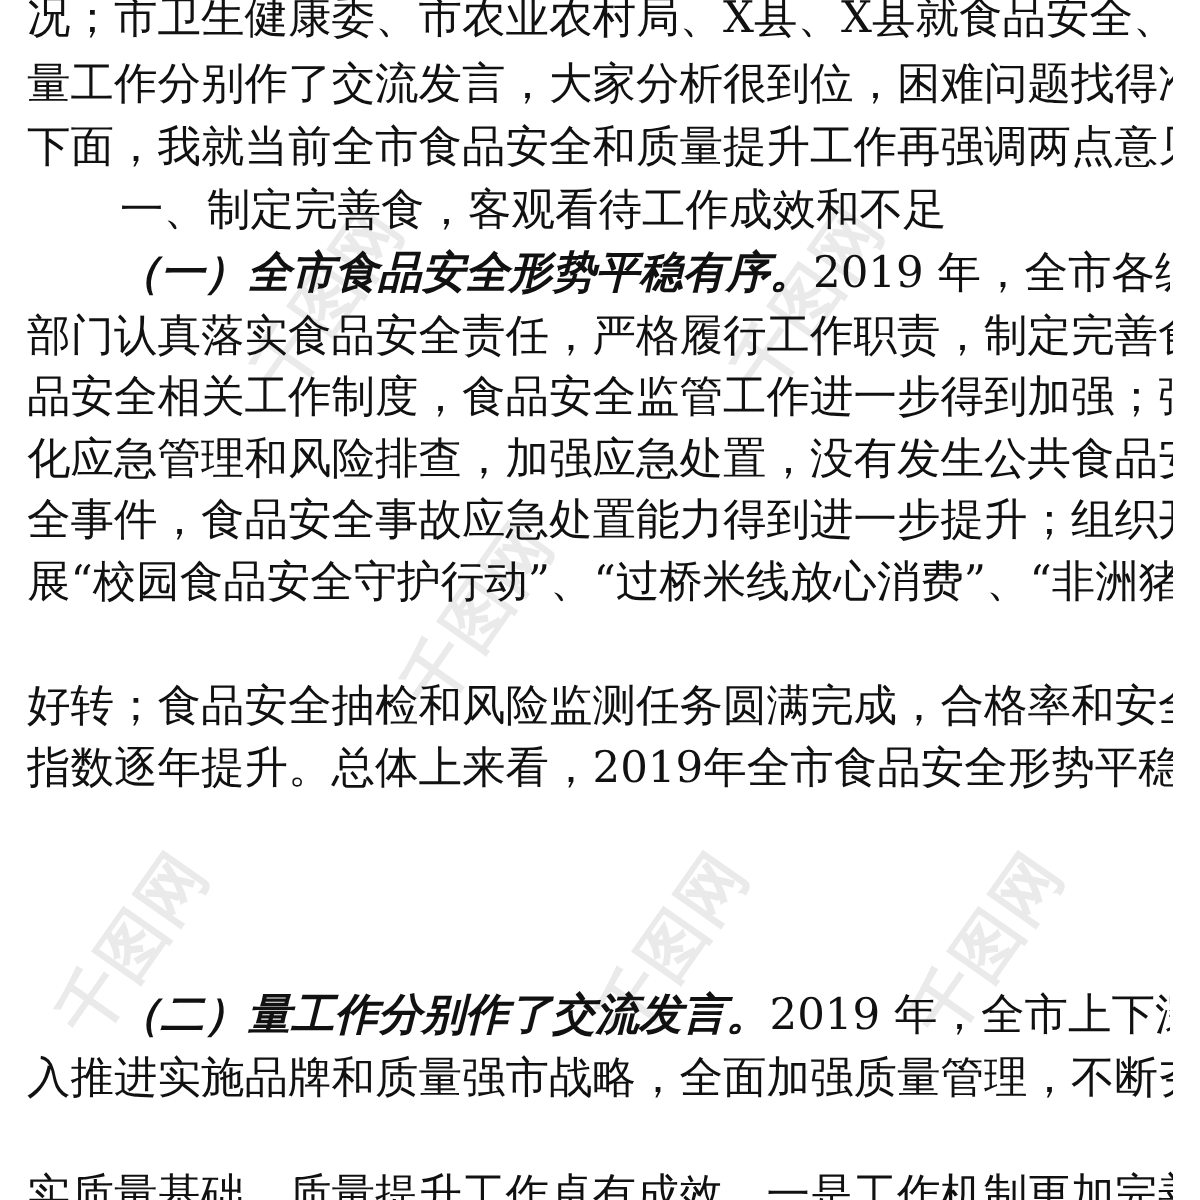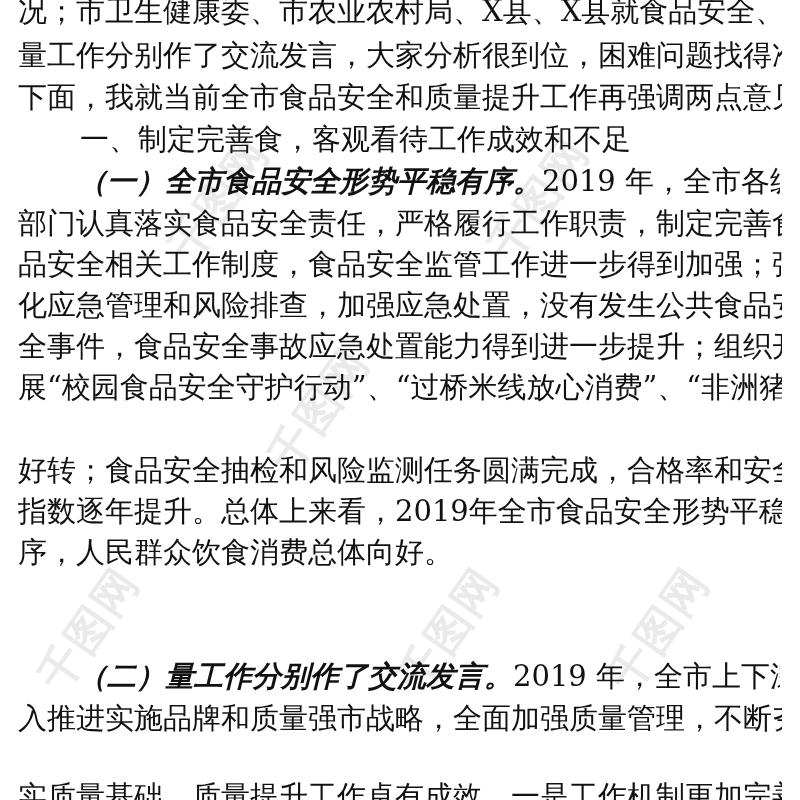--- a/index.html
+++ b/index.html
@@ -46,21 +46,20 @@
     <span class="bold">（一）全市食品安全形势平稳有序。</span><span>2019 年，全市各级各</span>
   </div>
 
   <div class="line" style="top:206px;">部门认真落实食品安全责任，严格履行工作职责，制定完善食</div>
   <div class="line" style="top:247px;">品安全相关工作制度，食品安全监管工作进一步得到加强；强</div>
   <div class="line" style="top:288px;">化应急管理和风险排查，加强应急处置，没有发生公共食品安</div>
   <div class="line" style="top:329px;">全事件，食品安全事故应急处置能力得到进一步提升；组织开</div>
   <div class="line" style="top:370px;">展“校园食品安全守护行动”、“过桥米线放心消费”、“非洲猪</div>
   <div class="line" style="top:453px;">好转；食品安全抽检和风险监测任务圆满完成，合格率和安全</div>
   <div class="line" style="top:494px;">指数逐年提升。总体上来看，2019年全市食品安全形势平稳有</div>
-  <div class="line noj" style="top:535px;">序，人民群众饮食消费总体向好。</div>
 
   <div class="line noj" style="top:659px; left:78px; width:702px; text-align-last:justify;">
     <span class="bold">（二）量工作分别作了交流发言。</span><span>2019 年，全市上下深</span>
   </div>
 
   <div class="line" style="top:701px;">入推进实施品牌和质量强市战略，全面加强质量管理，不断夯</div>
   <div class="line" style="top:779px;">实质量基础，质量提升工作卓有成效。一是工作机制更加完善</div>
 </div>
 
 </body></html>

